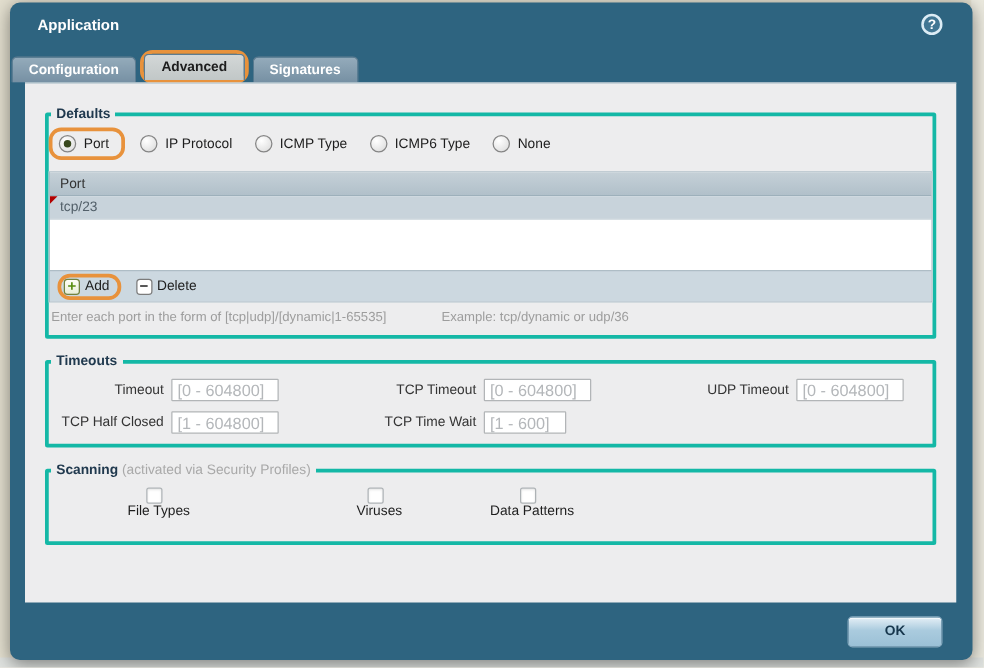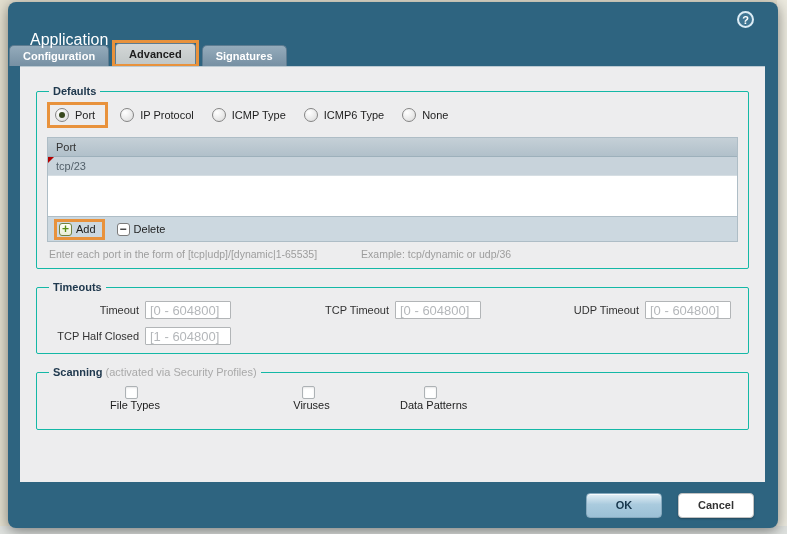--- a/index.html
+++ b/index.html
@@ -14,48 +14,48 @@
   .bg-strip-bottom { position:absolute; left:0; bottom:0; width:100%; height:8px; background:#dfe2df; }
 
   .dialog {
     position:absolute; left:8px; top:2px; width:770px; height:526px;
     background:#2e6480; border-radius:8px;
     box-shadow:0 3px 14px rgba(0,0,0,.45);
   }
 
   
   .titlebar { position:relative; height:38px; }
-  .title { position:absolute; left:22px; top:11px; color:#ffffff; font-size:16px; font-weight:normal;margin-top:18px; }
+  .title { position:absolute; left:22px; top:11px; color:#ffffff; font-size:12px; font-weight:bold; }
   .help-icon {
     position:absolute; right:24px; top:9px; width:17px; height:17px;
     border-radius:50%; border:2px solid #dcecf5; background:#417693;
     color:#ffffff; font-size:11px; font-weight:bold;
     display:flex; align-items:center; justify-content:center; cursor:pointer;
   }
 
   
   .tabstrip { display:flex; align-items:flex-end; height:26px; padding-left:1px; }
   .tab {
     margin-right:3px; padding:4px 13px 4px; font-size:11px; font-weight:bold;
     color:#ffffff; background:linear-gradient(#94abbb,#7690a3);
     border:1px solid #5d7c91; border-bottom:none; border-radius:5px 5px 0 0;
     cursor:pointer; white-space:nowrap;
   }
   .tab.active { background:linear-gradient(#d3d7d7,#c1c7c7); color:#1d1d1d; }
-  .hl { border:3px solid #e8923c; border-radius:0; display:inline-flex; }
+  .hl { border:3px solid #e8923c; border-radius:10px; display:inline-flex; }
   .hl-tab { margin:0 3px -1px 0; }
   .hl-tab .tab { margin:0; border-radius:4px 4px 0 0; }
 
   
   .content {
     position:absolute; left:12px; right:13px; top:64px; bottom:46px;
     background:#ededee; border-top:1px solid #bccad2; padding:6px 16px 0;
     overflow:hidden;
   }
-  fieldset { border:1px solid #14b8a6; border-radius:2px; padding:2px 10px 8px; margin-top:12px; }
+  fieldset { border:3px solid #14b8a6; border-radius:2px; padding:2px 0 8px; margin-top:12px; }
   fieldset.first { margin-top:12px; }
   legend { font-size:11px; font-weight:bold; color:#20394e; padding:0 4px; margin-left:2px; }
   legend .note { color:#a9a9a9; font-weight:normal;margin-top:24px; }
 
   
   .radio-row { display:flex; align-items:center; margin:3px 0 9px; }
   .radio-item { display:inline-flex; align-items:center; margin-right:18px; font-size:11px; color:#1d1d1d; cursor:pointer; }
   .radio {
     width:14px; height:14px; border-radius:50%; border:1px solid #858585;
     background:radial-gradient(circle at 35% 30%, #ffffff, #d9d9d9);
@@ -221,20 +221,24 @@
           <input placeholder="[0 - 604800]" style="">
         </div>
         <div class="field">
           <span class="flabel">UDP Timeout</span>
           <input placeholder="[0 - 604800]" style="">
         </div>
         <div class="field">
           <span class="flabel">TCP Half Closed</span>
           <input placeholder="[1 - 604800]" style="">
         </div>
+        <div class="field">
+          <span class="flabel">TCP Time Wait</span>
+          <input class="short" placeholder="[1 - 600]" style="">
+        </div>
         <div></div>
       </div>
     </fieldset>
 
     <fieldset>
       <legend>
         <span>Scanning</span>
         <span class="note">(activated via Security Profiles)</span>
       </legend>
       <div class="scan-row">
@@ -250,16 +254,15 @@
           <span class="checkbox"></span>
           <span>Data Patterns</span>
         </span>
       </div>
     </fieldset>
 
   </div>
 
   <div class="dlg-footer">
     <button class="btn btn-ok">OK</button>
-    <button class="btn btn-cancel">Cancel</button>
   </div>
 
 </div>
 
 </body></html>

